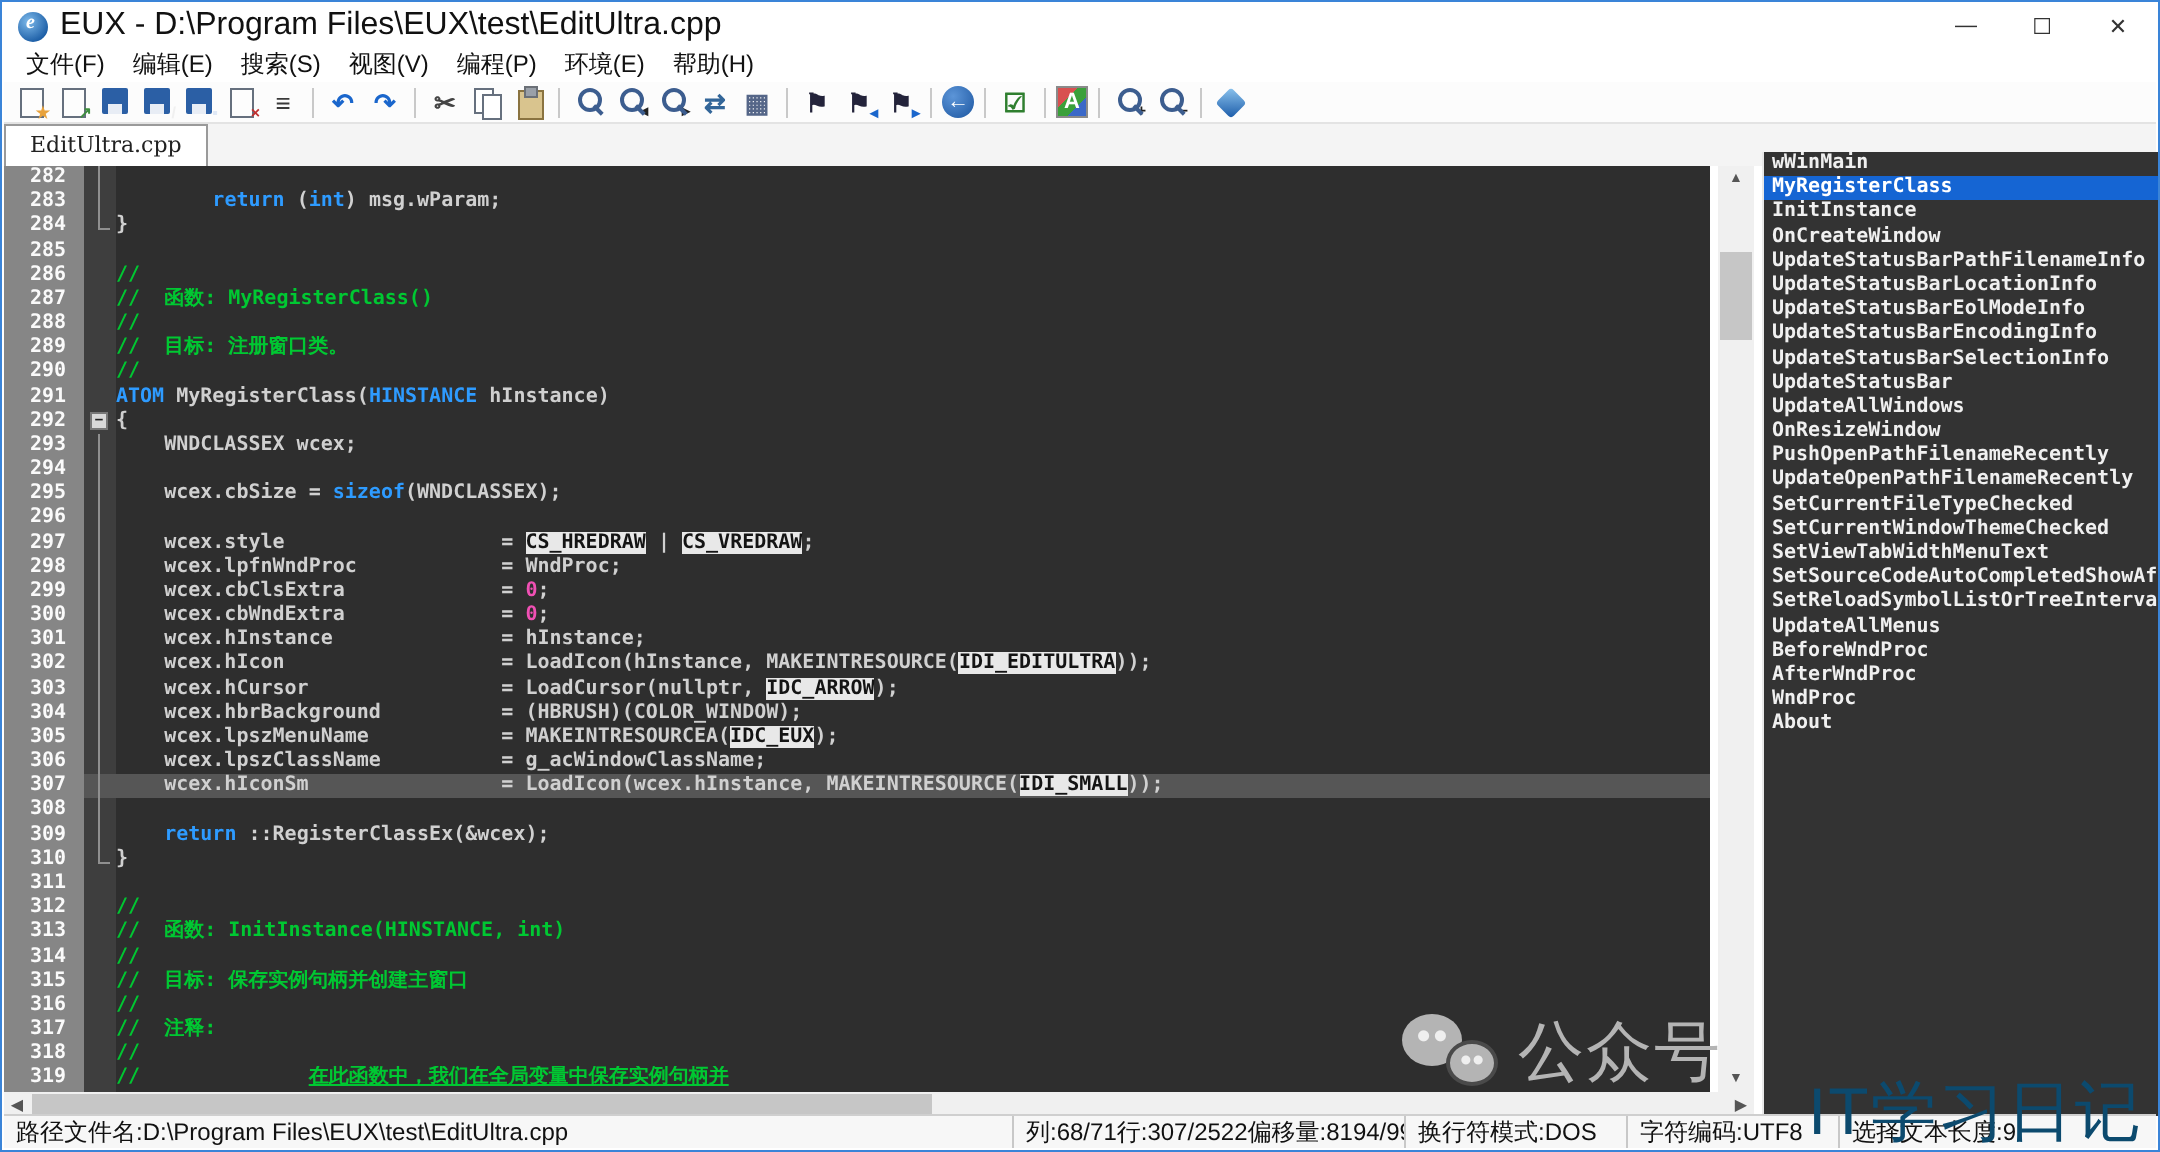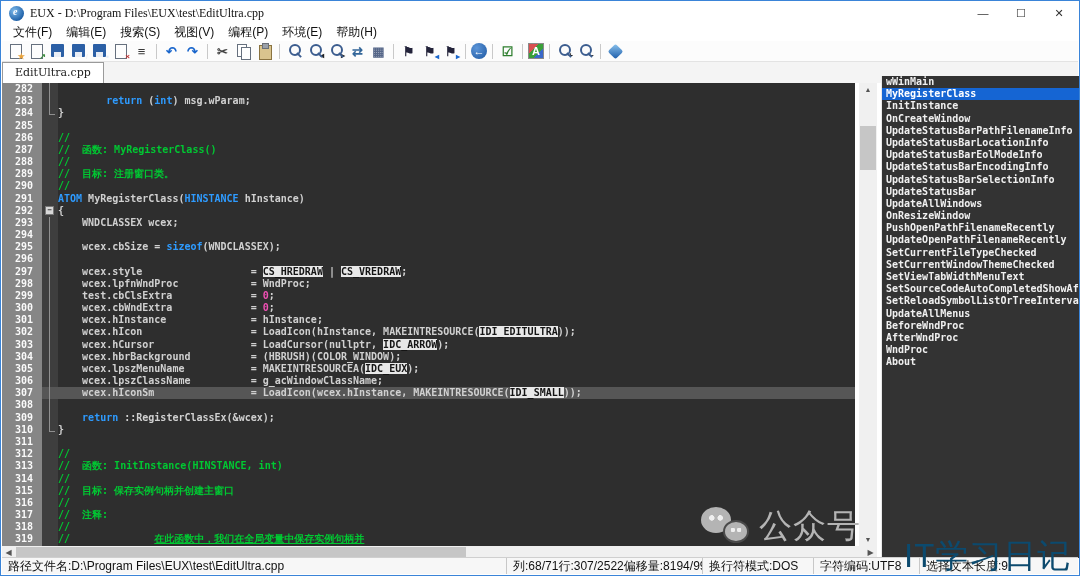--- a/index.html
+++ b/index.html
@@ -4,21 +4,21 @@
 <style>
   * { margin:0; padding:0; box-sizing:border-box; }
   html,body { width:1080px; height:576px; background:#d0d0d0; font-family:"Liberation Sans",sans-serif; }
   .window { position:relative; width:1080px; height:576px; background:#ffffff; border:1px solid #3a84d8; overflow:hidden; }
 
   
   .titlebar { position:absolute; left:1px; top:1px; right:1px; height:22px; background:#ffffff; display:flex; align-items:center; }
   .app-icon { position:relative; width:15px; height:15px; margin:0 6px 0 7px; border-radius:50%;
               background:radial-gradient(circle at 35% 32%,#7db9ea,#1c5ea6 75%); }
   .app-icon::after { content:"e"; position:absolute; left:4px; top:0px; color:#fff; font:italic bold 10px "Liberation Serif",serif; }
-  .title-text { font-size:12px; color:#111;font-family:Liberation Serif, serif; }
+  .title-text { font-size:16px; color:#111; }
   .win-controls { margin-left:auto; display:flex; height:100%; }
   .win-btn { width:38px; height:100%; display:flex; align-items:center; justify-content:center; font-size:11px; color:#333; }
 
   
   .menubar { position:absolute; left:1px; top:23px; right:1px; height:17px; background:#fff; display:flex; align-items:center; padding-left:4px; }
   .menu-item { font-size:12px; color:#111; padding:1px 7px; }
 
   
   .toolbar { position:absolute; left:1px; top:40px; right:1px; height:21px; background:#fcfcfc; border-bottom:1px solid #e3e3e3; display:flex; align-items:center; padding-left:3px; }
   .tbsep { width:1px; height:15px; background:#c9c9c9; margin:0 4px; }
@@ -292,21 +292,21 @@
         <pre><span class="tp">    wcex.style                  = </span><span class="th">CS_HREDRAW</span><span class="tp"> | </span><span class="th">CS_VREDRAW</span><span class="tp">;</span></pre>
       </div>
       <div class="row">
         <div class="ln">298</div>
         <div class="fold f-g"></div>
         <pre><span class="tp">    wcex.lpfnWndProc            = WndProc;</span></pre>
       </div>
       <div class="row">
         <div class="ln">299</div>
         <div class="fold f-g"></div>
-        <pre><span class="tp">    test.cbClsExtra             = </span><span class="tn">0</span><span class="tp">;</span></pre>
+        <pre><span class="tp">    wcex.cbClsExtra             = </span><span class="tn">0</span><span class="tp">;</span></pre>
       </div>
       <div class="row">
         <div class="ln">300</div>
         <div class="fold f-g"></div>
         <pre><span class="tp">    wcex.cbWndExtra             = </span><span class="tn">0</span><span class="tp">;</span></pre>
       </div>
       <div class="row">
         <div class="ln">301</div>
         <div class="fold f-g"></div>
         <pre><span class="tp">    wcex.hInstance              = hInstance;</span></pre>

